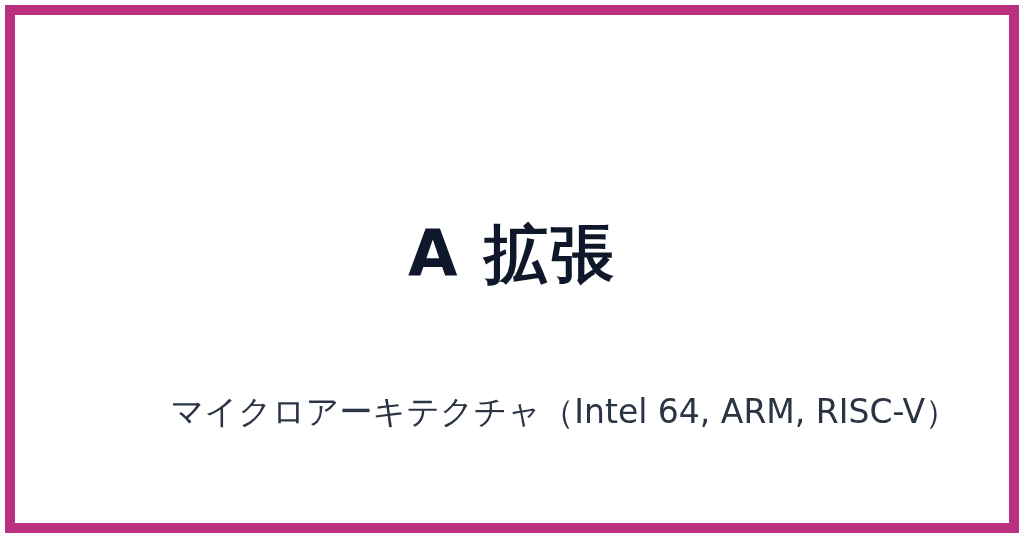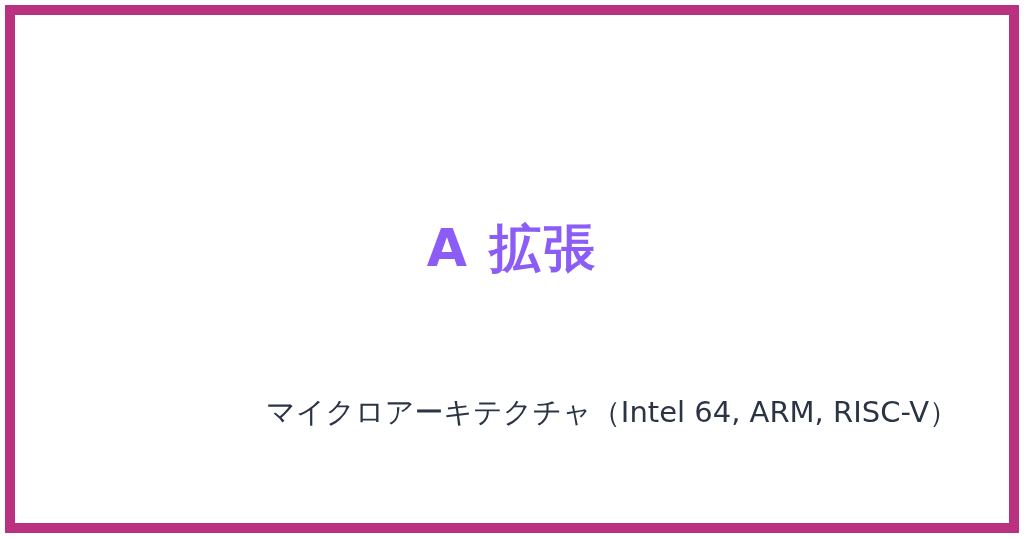--- a/index.html
+++ b/index.html
@@ -21,32 +21,32 @@
       background: #ffffff;
     }
     .title {
       position: absolute;
       left: 0;
       top: 222px;
       width: 1024px;
       text-align: center;
       font-family: "DejaVu Sans", "Liberation Sans", sans-serif;
       font-weight: bold;
-      font-size: 52px;
+      font-size: 64px;
       line-height: 1;
-      color: #8b5cf6;
+      color: #0f172a;
       letter-spacing: 2px;
     }
     .subtitle {
       position: absolute;
       right: 66px;
       top: 392px;
       text-align: center;
       font-family: "DejaVu Sans", "Liberation Sans", sans-serif;
-      font-size: 29px;
+      font-size: 33px;
       line-height: 40px;
       color: #2b3445;
     }
     .subtitle div { white-space: nowrap; }
   </style>
 </head>
 <body>
 
 <div class="card"></div>
 

